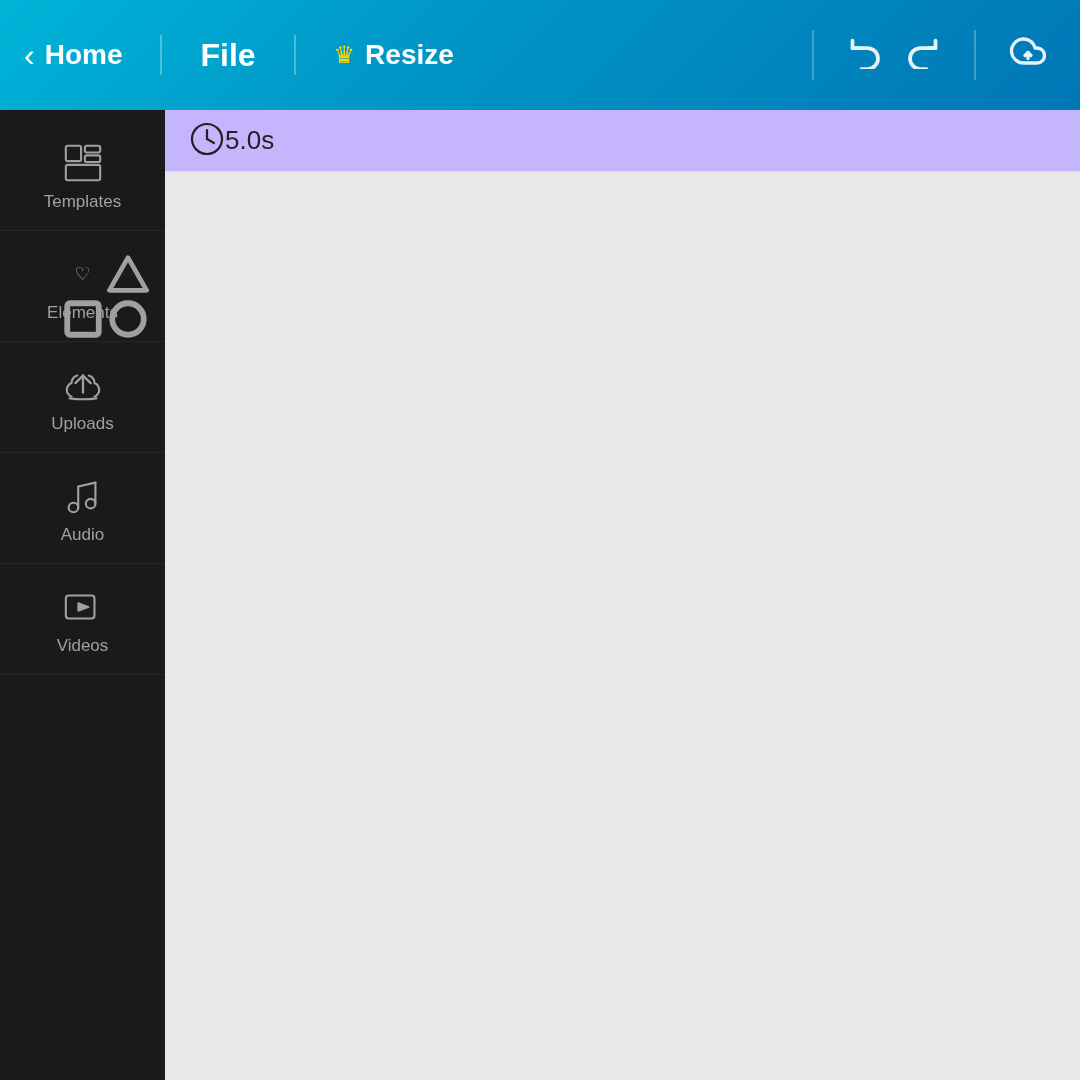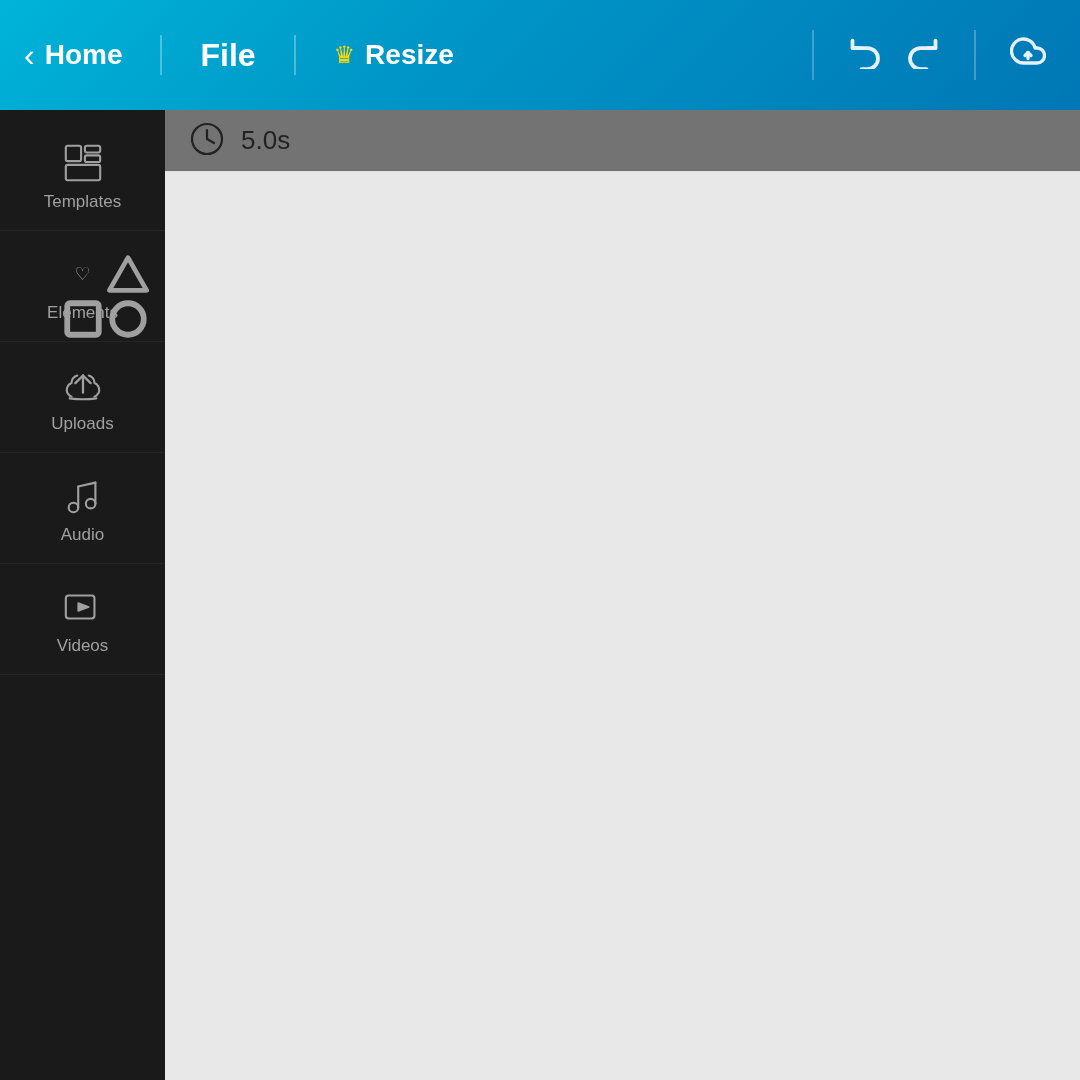--- a/index.html
+++ b/index.html
@@ -166,25 +166,24 @@
     
     .canvas-area {
       flex: 1;
       display: flex;
       flex-direction: column;
       background: #f0f0f0;
     }
 
     .canvas-toolbar {
       height: 62px;
-      background: #737373;
+      background: #c4b5fd;
       display: flex;
       align-items: center;
       padding: 0 24px;
-      gap: 16px;
       border-bottom: 1px solid #e0e0e0;
       flex-shrink: 0;
     }
 
     .timer-icon svg {
       width: 36px;
       height: 36px;
       stroke: #333;
       fill: none;
       stroke-width: 2;

